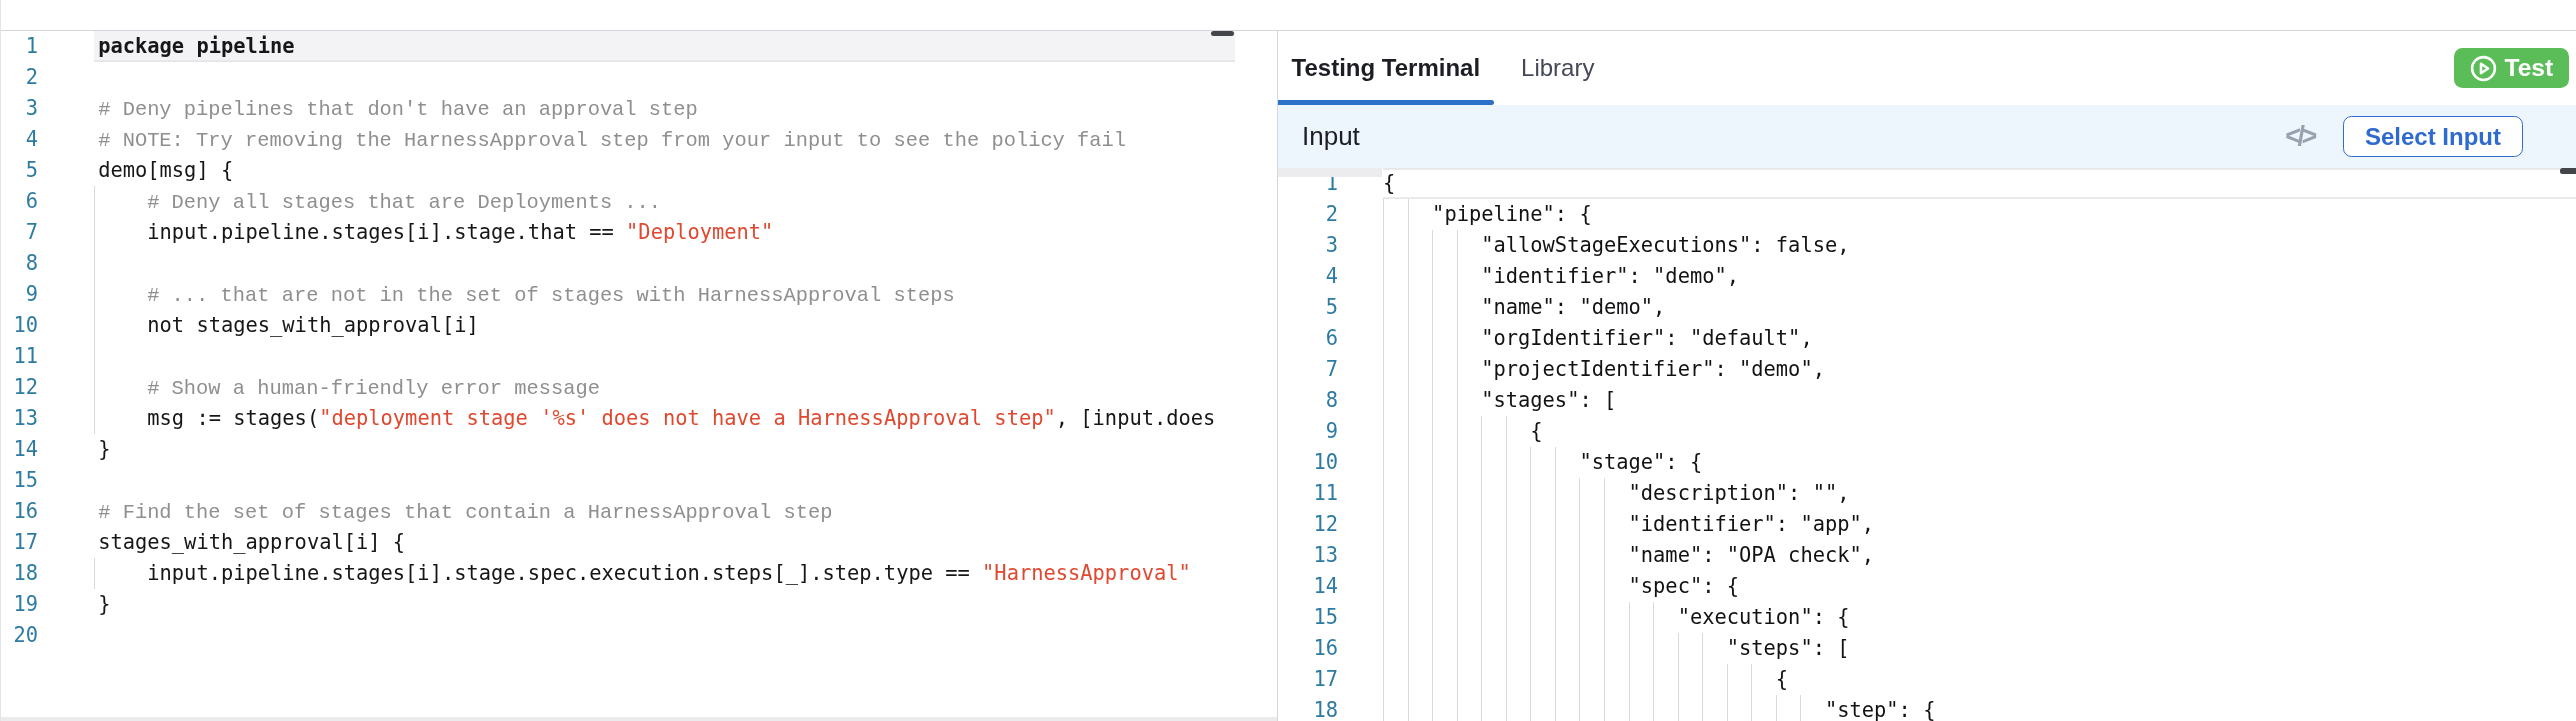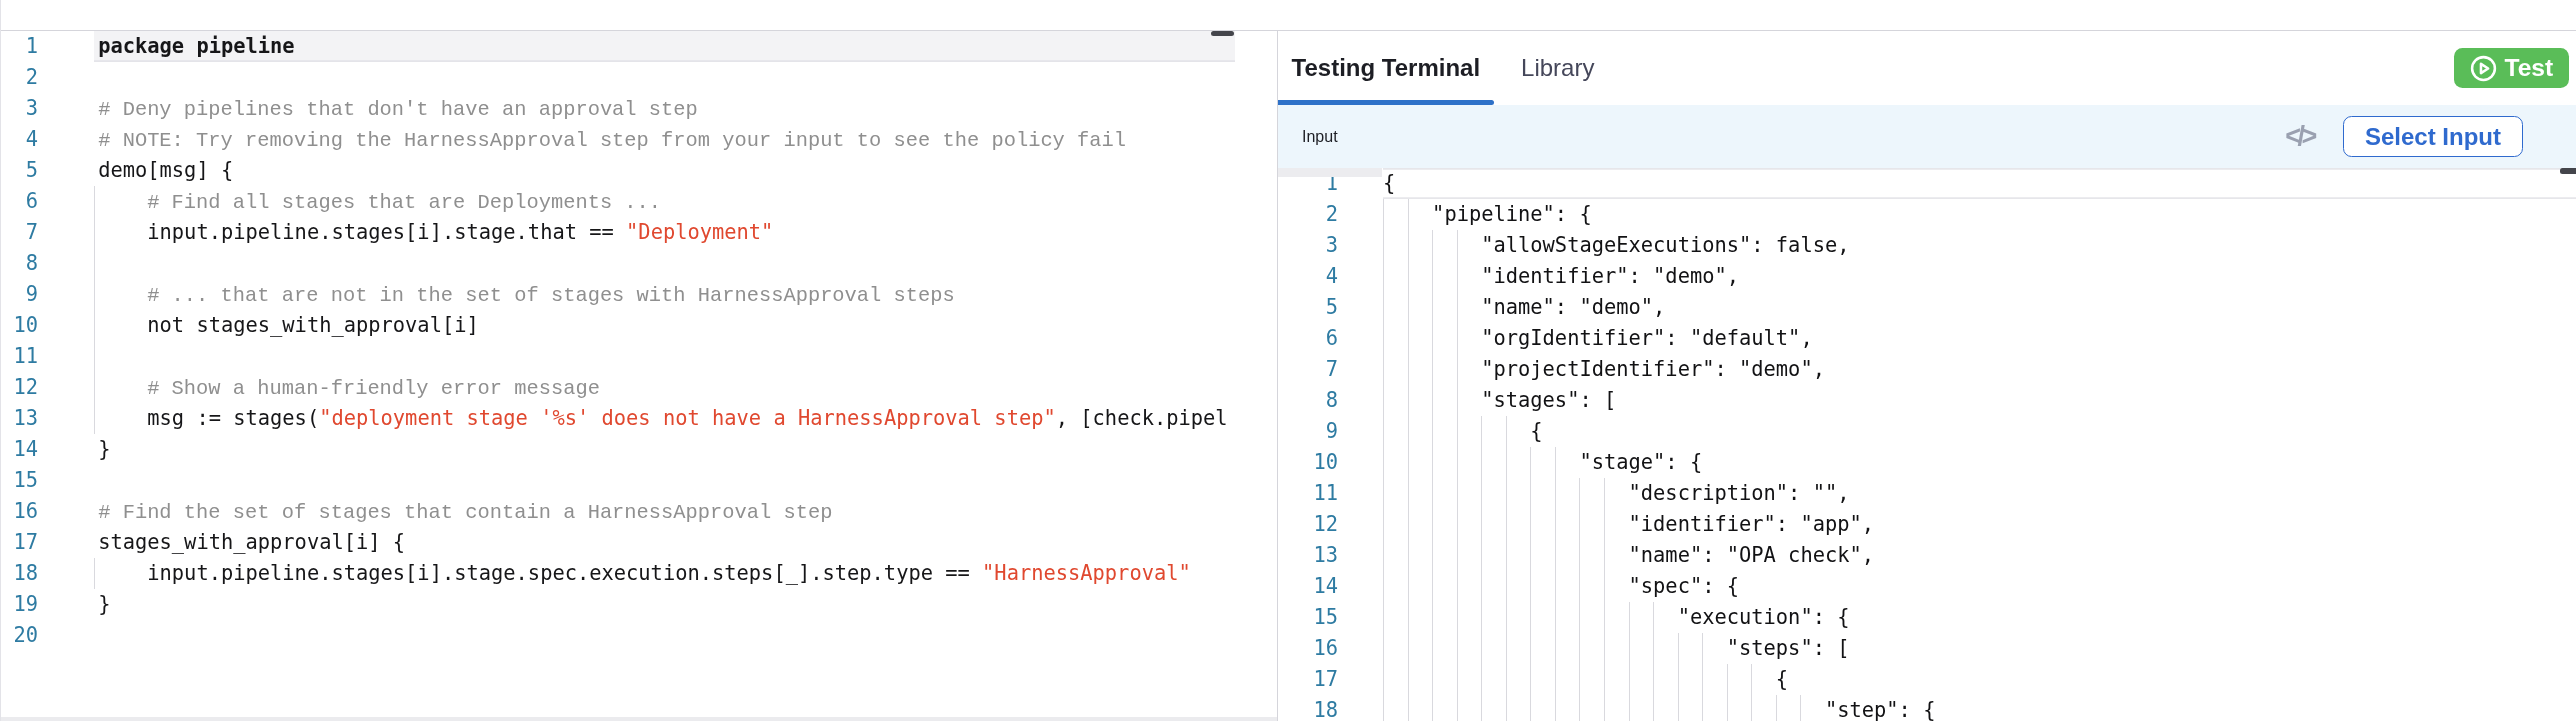--- a/index.html
+++ b/index.html
@@ -45,21 +45,21 @@
     position:absolute; right:6.8px; top:50%; transform:translateY(-50%);
     height:40px; padding:0 16px; border:none; border-radius:8.5px;
     background:var(--green); color:#fff; font-size:24.6px; font-weight:700;
     font-family:"Liberation Sans", sans-serif;
     display:flex; align-items:center; gap:7.6px; cursor:pointer;
   }
   .input-band{
     height:63px; flex:none; background:#edf6fc;
     display:flex; align-items:center; padding:0 53px 0 24px;
   }
-  .input-title{ font-size:16px; color:#1d1e24; }
+  .input-title{ font-size:26px; color:#1d1e24; }
   .band-spacer{ flex:1; }
   .code-icon{ color:#9aa0b0; font-weight:700; font-size:27px; letter-spacing:-3.4px; margin-right:29px; cursor:pointer; }
   .select-input-btn{
     height:41px; padding:0 21px; background:#fff;
     border:1.7px solid var(--blue2); border-radius:8.5px;
     color:var(--blue2); font-size:24px; font-weight:600;
     font-family:"Liberation Sans", sans-serif; cursor:pointer;
   }
   .json-editor-wrap{ flex:1; position:relative; overflow:hidden; }
   .json .ln{ width:60px; }
@@ -93,21 +93,21 @@
             <div class="ed-line">
               <div class="ln">4</div>
               <div class="code"><span class="tk-c"># NOTE: Try removing the HarnessApproval step from your input to see the policy fail</span></div>
             </div>
             <div class="ed-line">
               <div class="ln">5</div>
               <div class="code"><span class="tk-d">demo[msg] {</span></div>
             </div>
             <div class="ed-line">
               <div class="ln">6</div>
-              <div class="code"><i class="g" style="left: 0ch;"></i><span class="tk-c">    # Find all stages that are Deployments ...</span></div>
+              <div class="code"><i class="g" style="left: 0ch;"></i><span class="tk-c">    # Deny all stages that are Deployments ...</span></div>
             </div>
             <div class="ed-line">
               <div class="ln">7</div>
               <div class="code"><i class="g" style="left: 0ch;"></i><span class="tk-d">    input.pipeline.stages[i].stage.that == </span><span class="tk-s">"Deployment"</span></div>
             </div>
             <div class="ed-line">
               <div class="ln">8</div>
               <div class="code"><i class="g" style="left: 0ch;"></i></div>
             </div>
             <div class="ed-line">
@@ -121,21 +121,21 @@
             <div class="ed-line">
               <div class="ln">11</div>
               <div class="code"><i class="g" style="left: 0ch;"></i></div>
             </div>
             <div class="ed-line">
               <div class="ln">12</div>
               <div class="code"><i class="g" style="left: 0ch;"></i><span class="tk-c">    # Show a human-friendly error message</span></div>
             </div>
             <div class="ed-line">
               <div class="ln">13</div>
-              <div class="code"><i class="g" style="left: 0ch;"></i><span class="tk-d">    msg := stages(</span><span class="tk-s">"deployment stage '%s' does not have a HarnessApproval step"</span><span class="tk-d">, [check.pipel</span></div>
+              <div class="code"><i class="g" style="left: 0ch;"></i><span class="tk-d">    msg := stages(</span><span class="tk-s">"deployment stage '%s' does not have a HarnessApproval step"</span><span class="tk-d">, [input.does</span></div>
             </div>
             <div class="ed-line">
               <div class="ln">14</div>
               <div class="code"><span class="tk-d">}</span></div>
             </div>
             <div class="ed-line">
               <div class="ln">15</div>
               <div class="code"></div>
             </div>
             <div class="ed-line">

